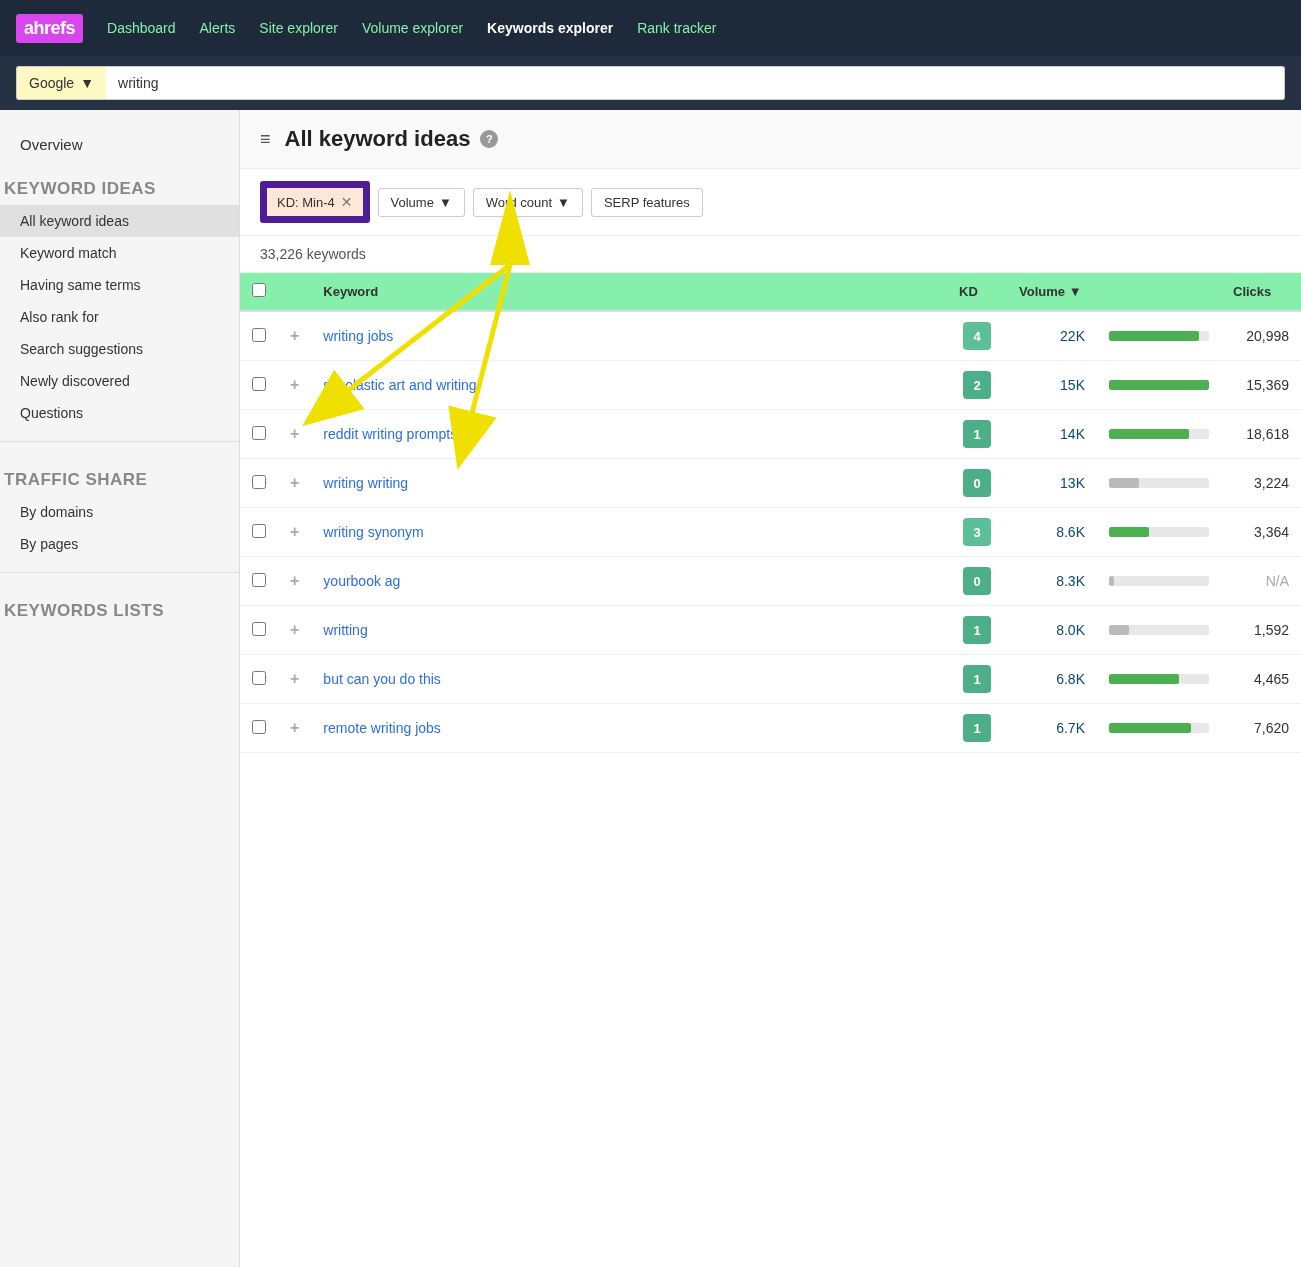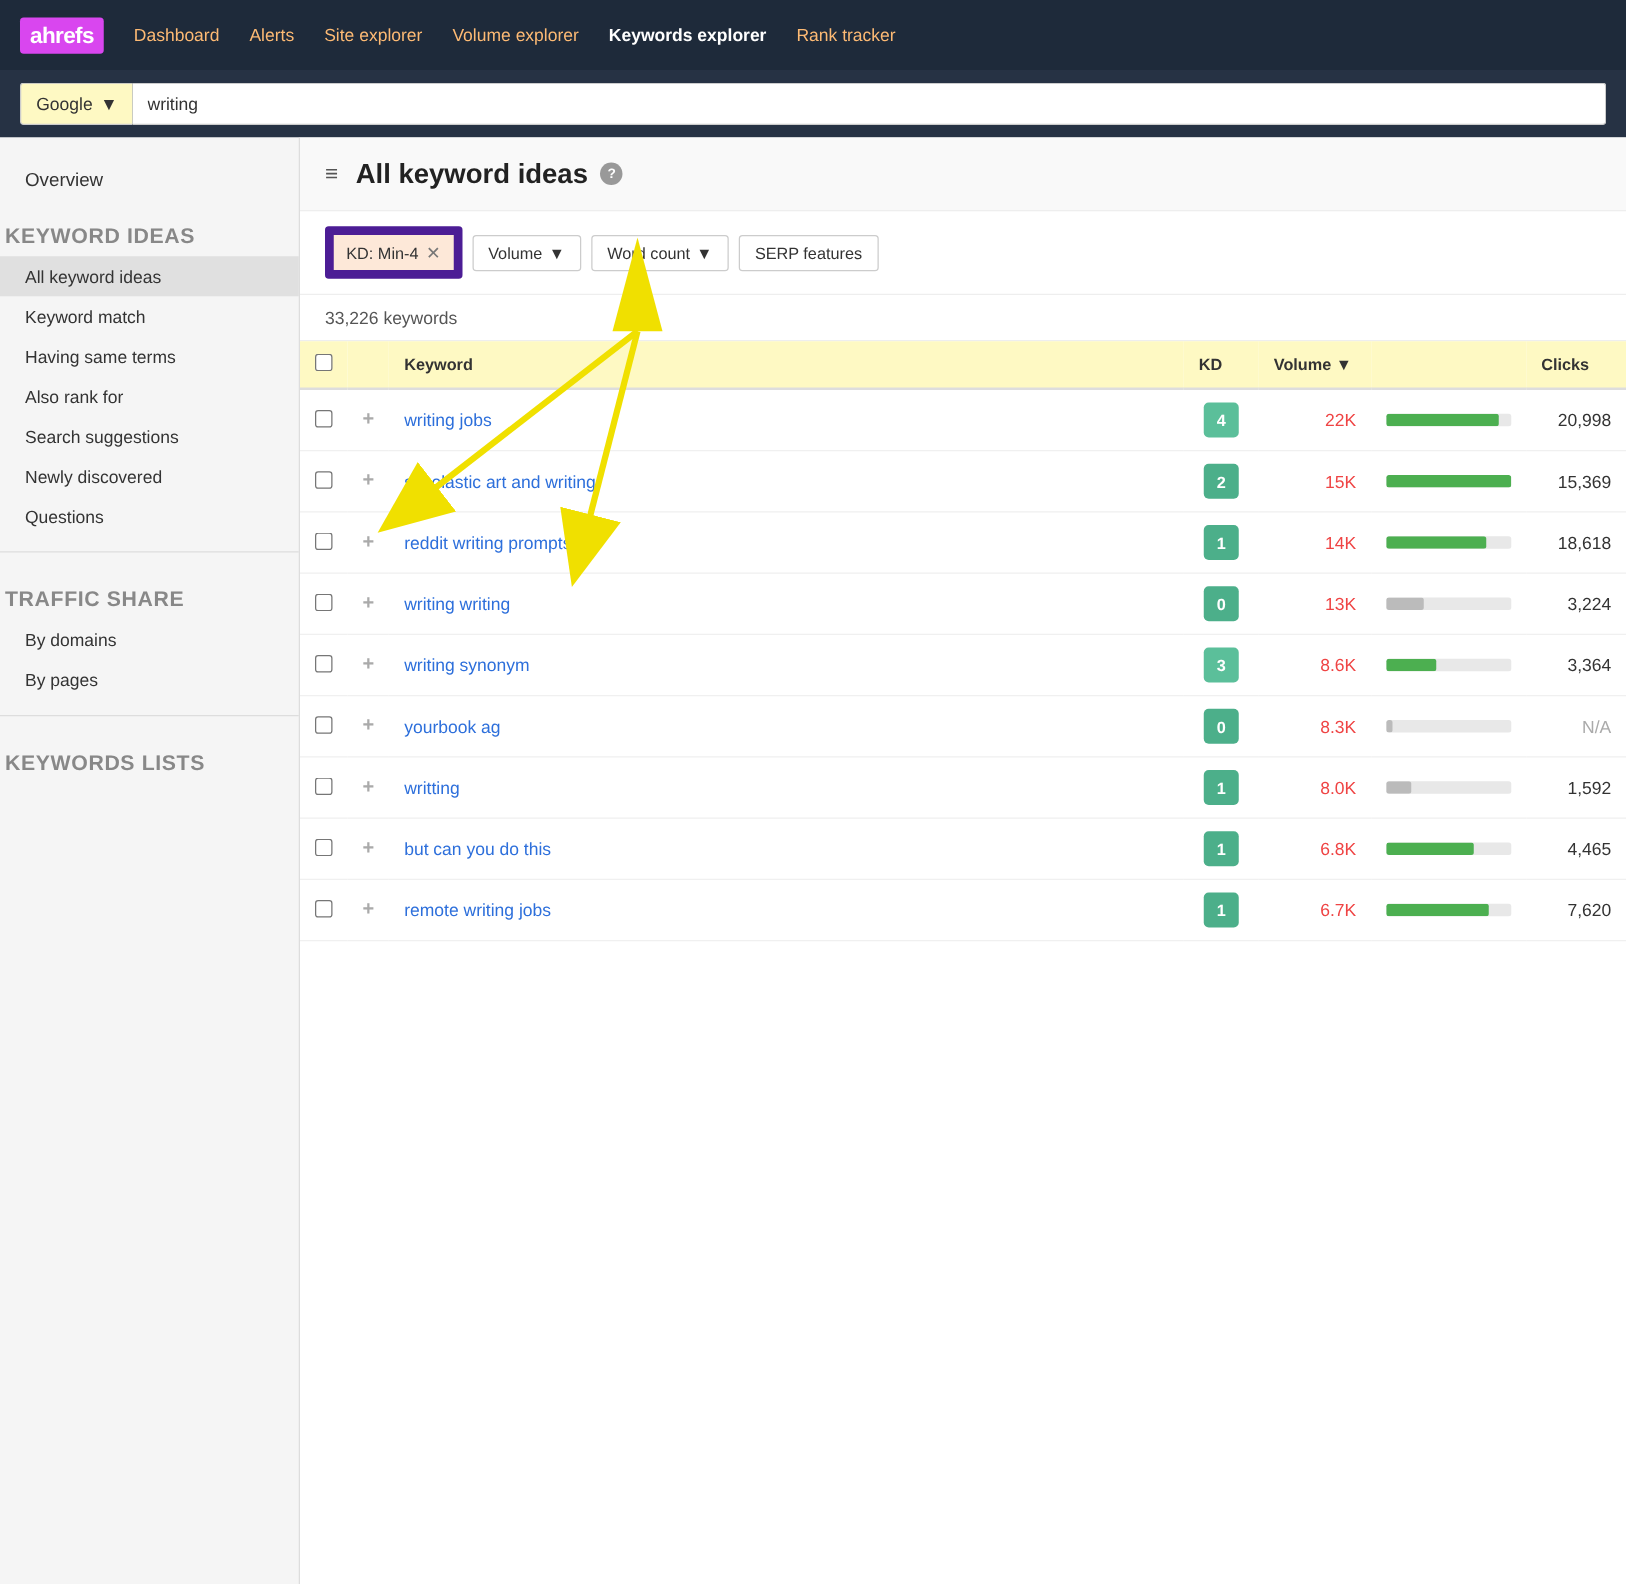--- a/index.html
+++ b/index.html
@@ -17,21 +17,21 @@
     .nav-logo {
       background: #d946ef;
       color: white;
       font-weight: 900;
       font-size: 18px;
       padding: 4px 8px;
       border-radius: 3px;
       letter-spacing: -0.5px;
     }
     .nav-link {
-      color: #fdba74;
+      color: #86efac;
       text-decoration: none;
       font-size: 14px;
       white-space: nowrap;
     }
     .nav-link.active {
       color: #ffffff;
       font-weight: 600;
     }
 
     
@@ -203,21 +203,21 @@
       width: 100%;
       border-collapse: collapse;
     }
     .kw-table th {
       padding: 10px 12px;
       text-align: left;
       font-size: 13px;
       font-weight: 700;
       color: #333;
       border-bottom: 2px solid #ddd;
-      background: #fef9c3;
+      background: #86efac;
       white-space: nowrap;
     }
     .kw-table th.sortable { cursor: pointer; }
     .kw-table td {
       padding: 10px 12px;
       border-bottom: 1px solid #f0f0f0;
       font-size: 14px;
       vertical-align: middle;
     }
 
@@ -290,21 +290,21 @@
     .content-wrapper {
       position: relative;
     }
 
     th input[type="checkbox"], td input[type="checkbox"] {
       width: 14px;
       height: 14px;
       cursor: pointer;
     }
 
-    .volume-cell { color: #ef4444; }
+    .volume-cell { color: #0c4a6e; }
   </style>
 </head>
 <body>
 
 <nav class="top-nav">
   <div class="nav-logo">ahrefs</div>
   <a class="nav-link">Dashboard</a>
   <a class="nav-link">Alerts</a>
   <a class="nav-link">Site explorer</a>
   <a class="nav-link">Volume explorer</a>

